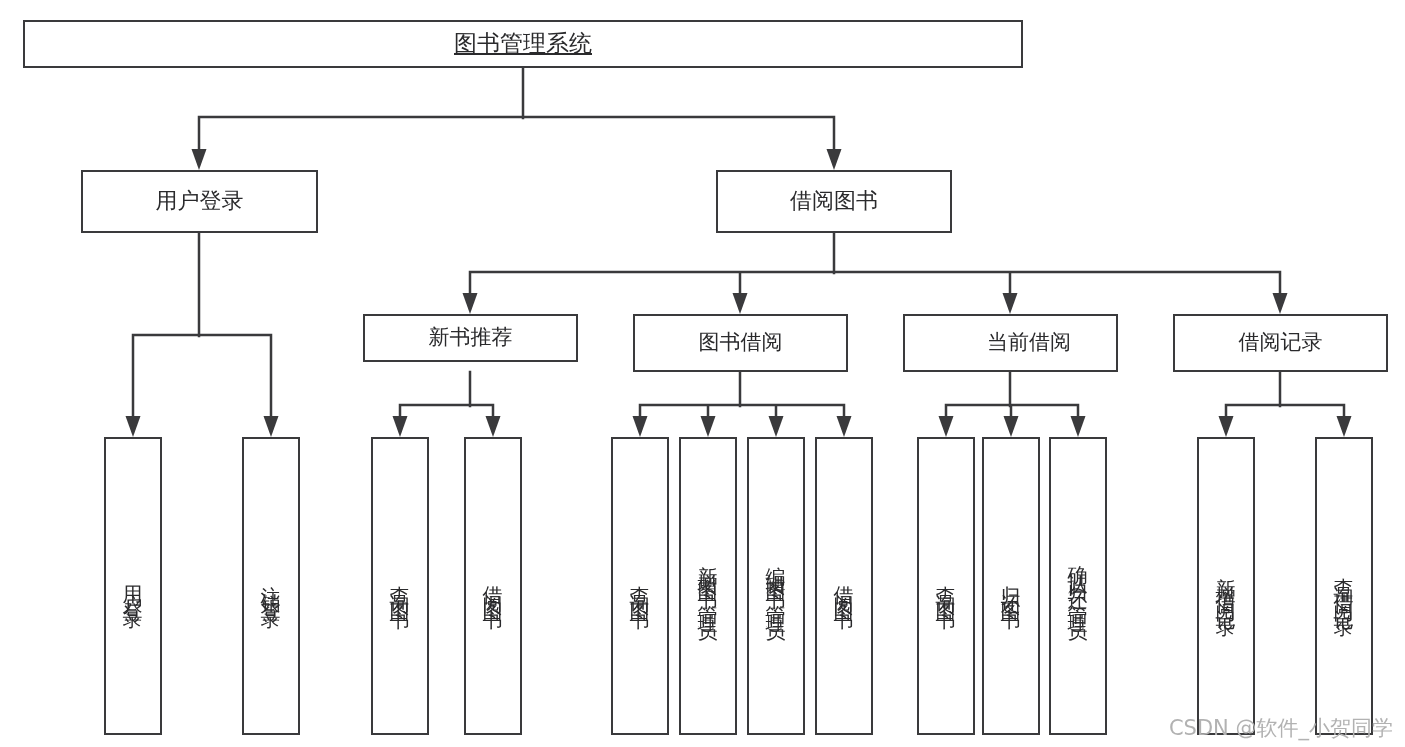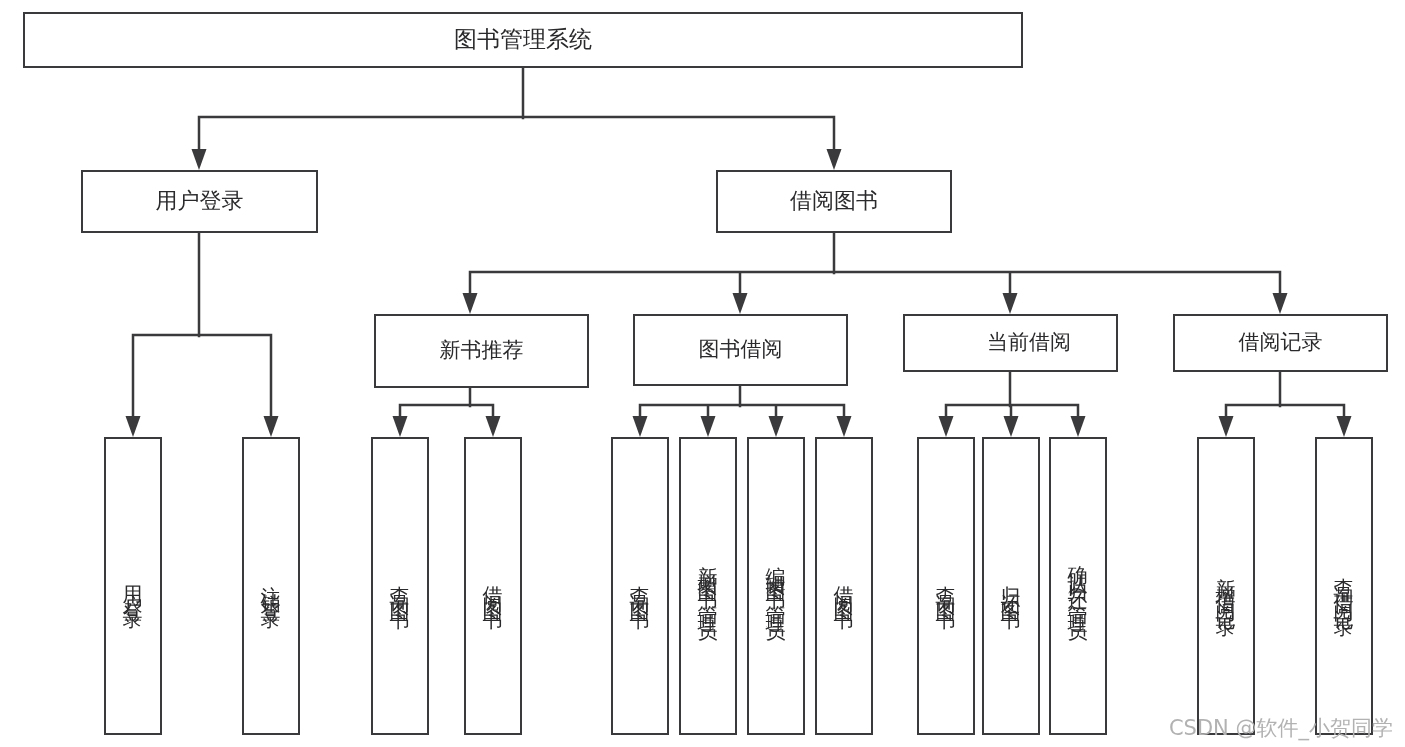--- a/index.html
+++ b/index.html
@@ -83,27 +83,27 @@
       <polygon points="768.5,416 783.5,416 776,437"></polygon>
       <polygon points="836.5,416 851.5,416 844,437"></polygon>
       <polygon points="938.5,416 953.5,416 946,437"></polygon>
       <polygon points="1003.5,416 1018.5,416 1011,437"></polygon>
       <polygon points="1070.5,416 1085.5,416 1078,437"></polygon>
       <polygon points="1218.5,416 1233.5,416 1226,437"></polygon>
       <polygon points="1336.5,416 1351.5,416 1344,437"></polygon>
     </g>
   </svg>
 
-  <div class="node root" style="left:23px;top:12px;width:1000px;height:56px;">图书管理系统</div>
+  <div class="node root" style="left:23px;top:20px;width:1000px;height:48px;text-decoration:underline;">图书管理系统</div>
 
   <div class="node lvl2" style="left:81px;top:170px;width:237px;height:63px;">用户登录</div>
   <div class="node lvl2" style="left:716px;top:170px;width:236px;height:63px;">借阅图书</div>
 
-  <div class="node lvl3" style="left:363px;top:314px;width:215px;height:74px;margin-left:11px;">新书推荐</div>
-  <div class="node lvl3" style="left:633px;top:314px;width:215px;height:72px;text-align:right;">图书借阅</div>
+  <div class="node lvl3" style="left:363px;top:314px;width:215px;height:48px;">新书推荐</div>
+  <div class="node lvl3" style="left:633px;top:314px;width:215px;height:58px;text-align:right;">图书借阅</div>
   <div class="node lvl3" style="left:903px;top:314px;width:215px;height:58px;padding-left:37px;">当前借阅</div>
   <div class="node lvl3" style="left:1173px;top:314px;width:215px;height:58px;">借阅记录</div>
 
   <div class="node leaf" style="left:104px;top:437px;width:58px;height:298px;">用户登录</div>
   <div class="node leaf" style="left:242px;top:437px;width:58px;height:298px;">注销登录</div>
 
   <div class="node leaf" style="left:371px;top:437px;width:58px;height:298px;">查询图书</div>
   <div class="node leaf" style="left:464px;top:437px;width:58px;height:298px;">借阅图书</div>
 
   <div class="node leaf" style="left:611px;top:437px;width:58px;height:298px;">查询图书</div>

